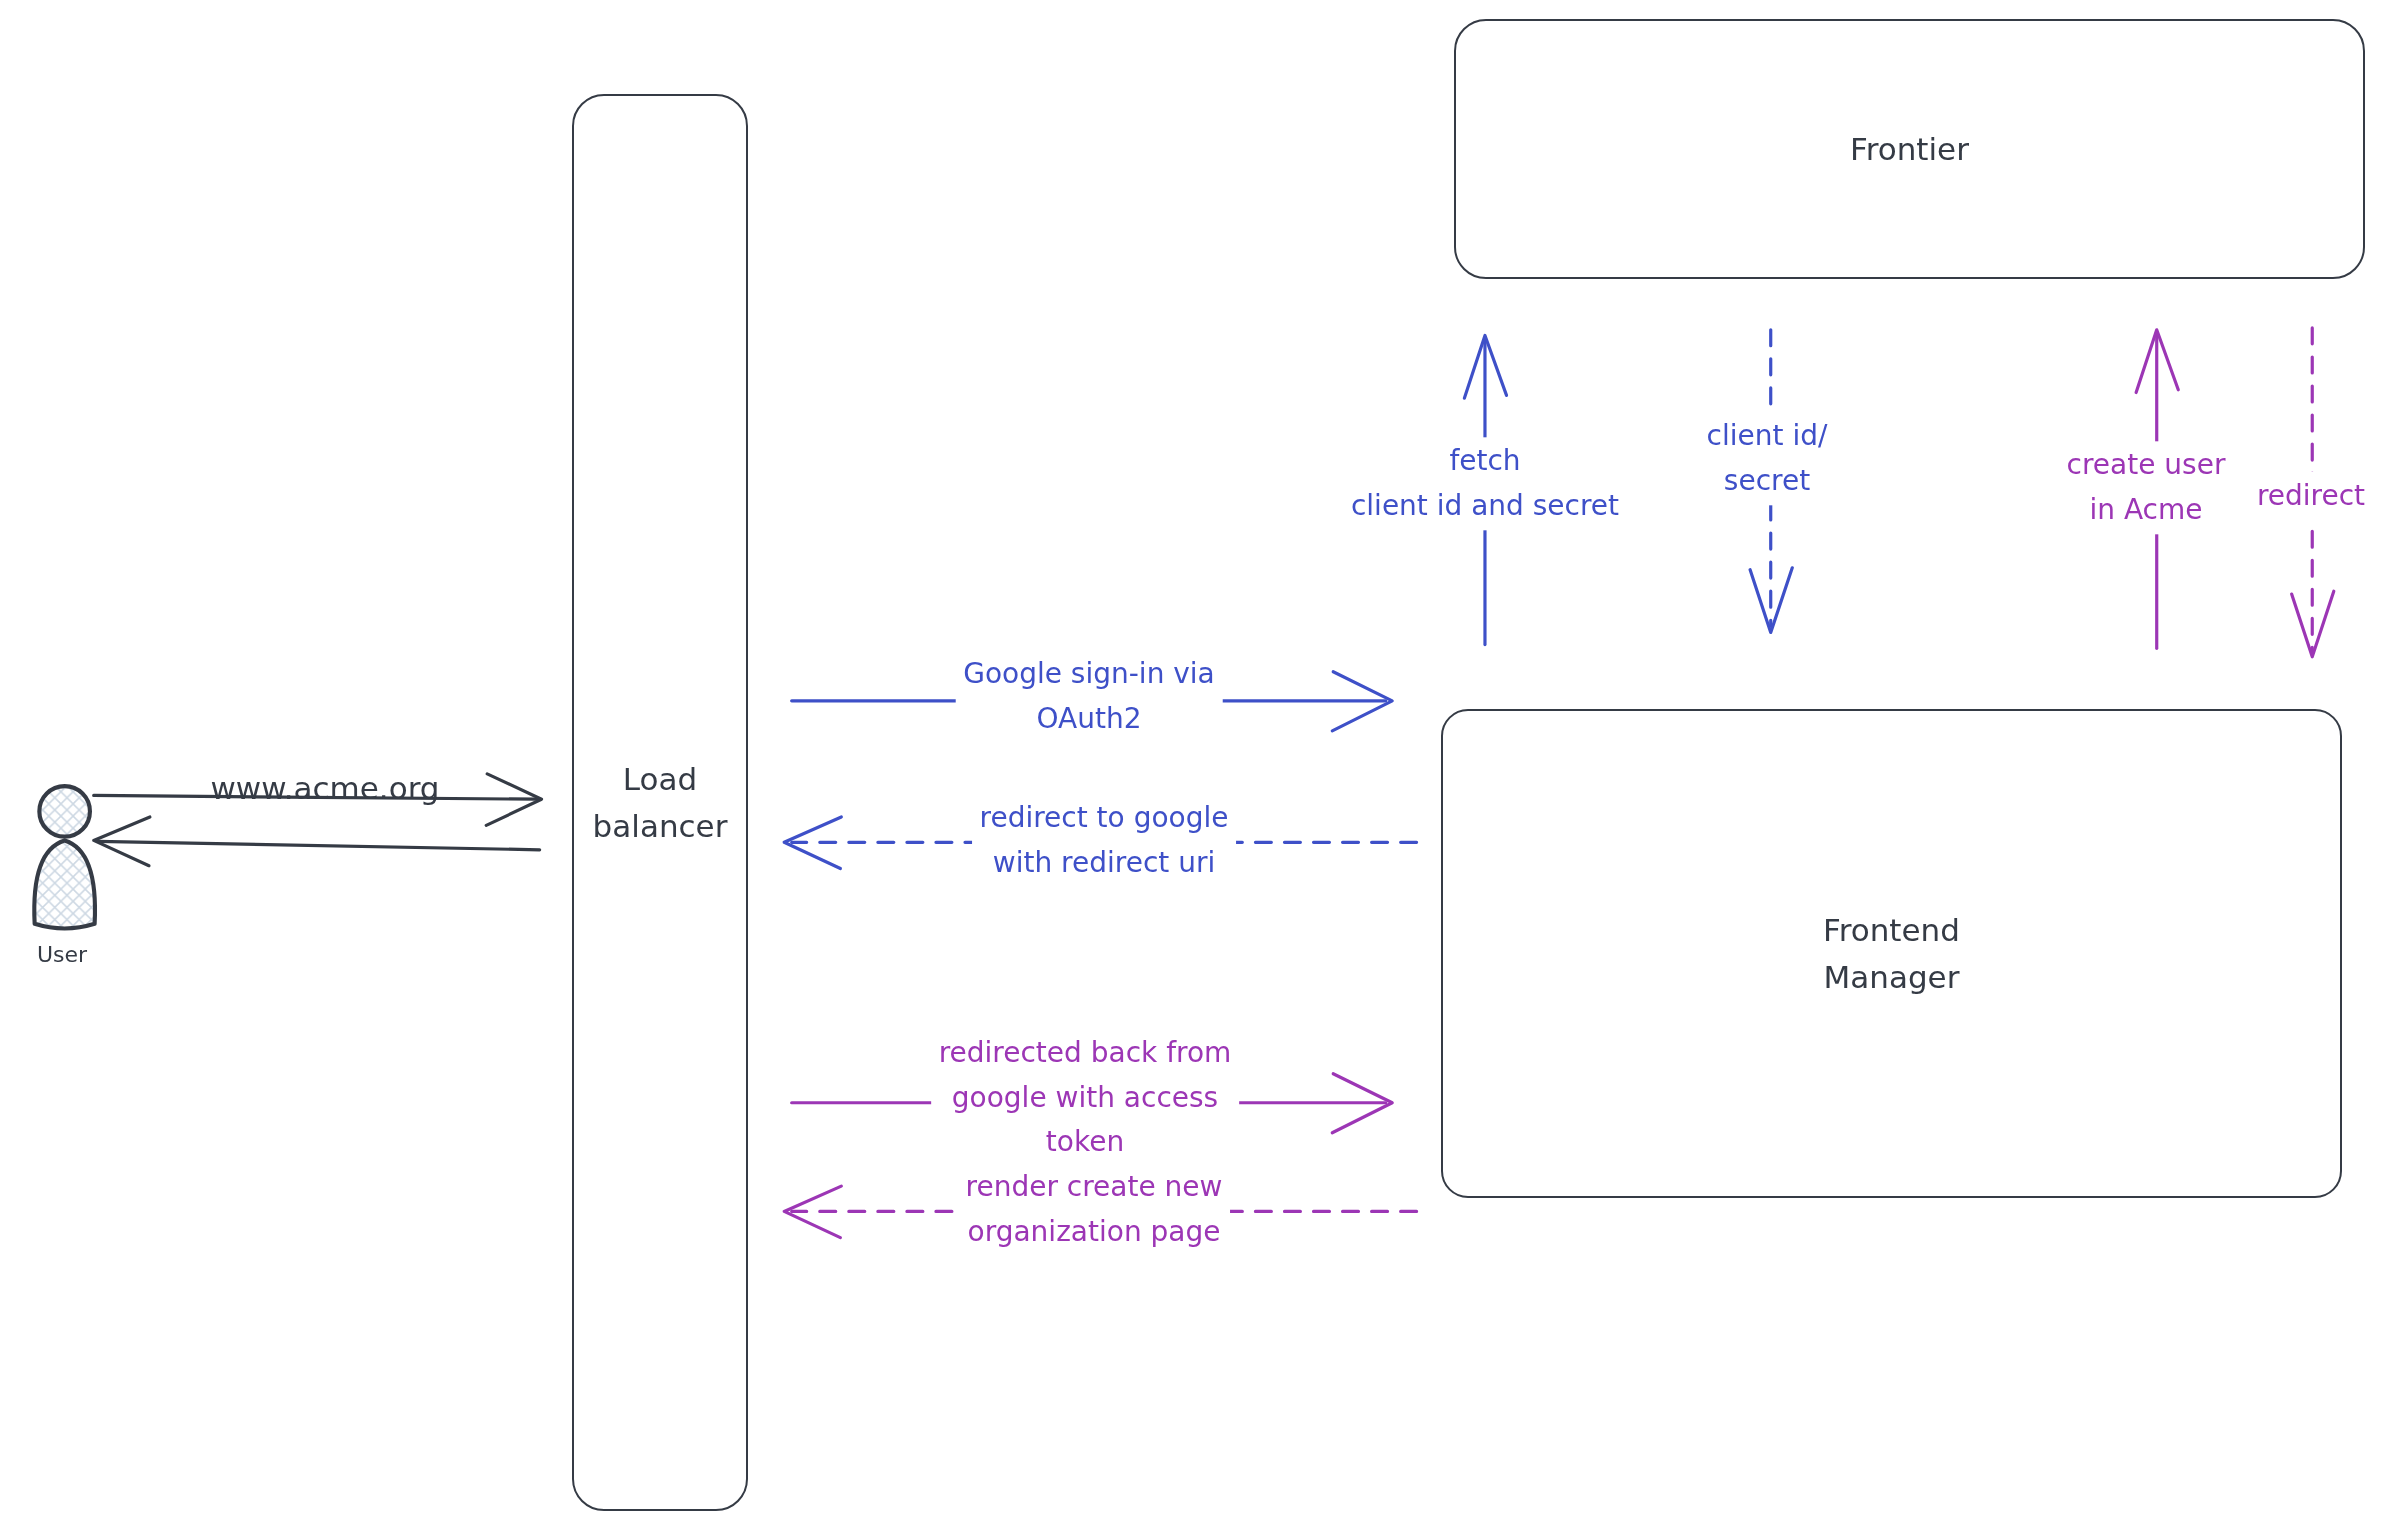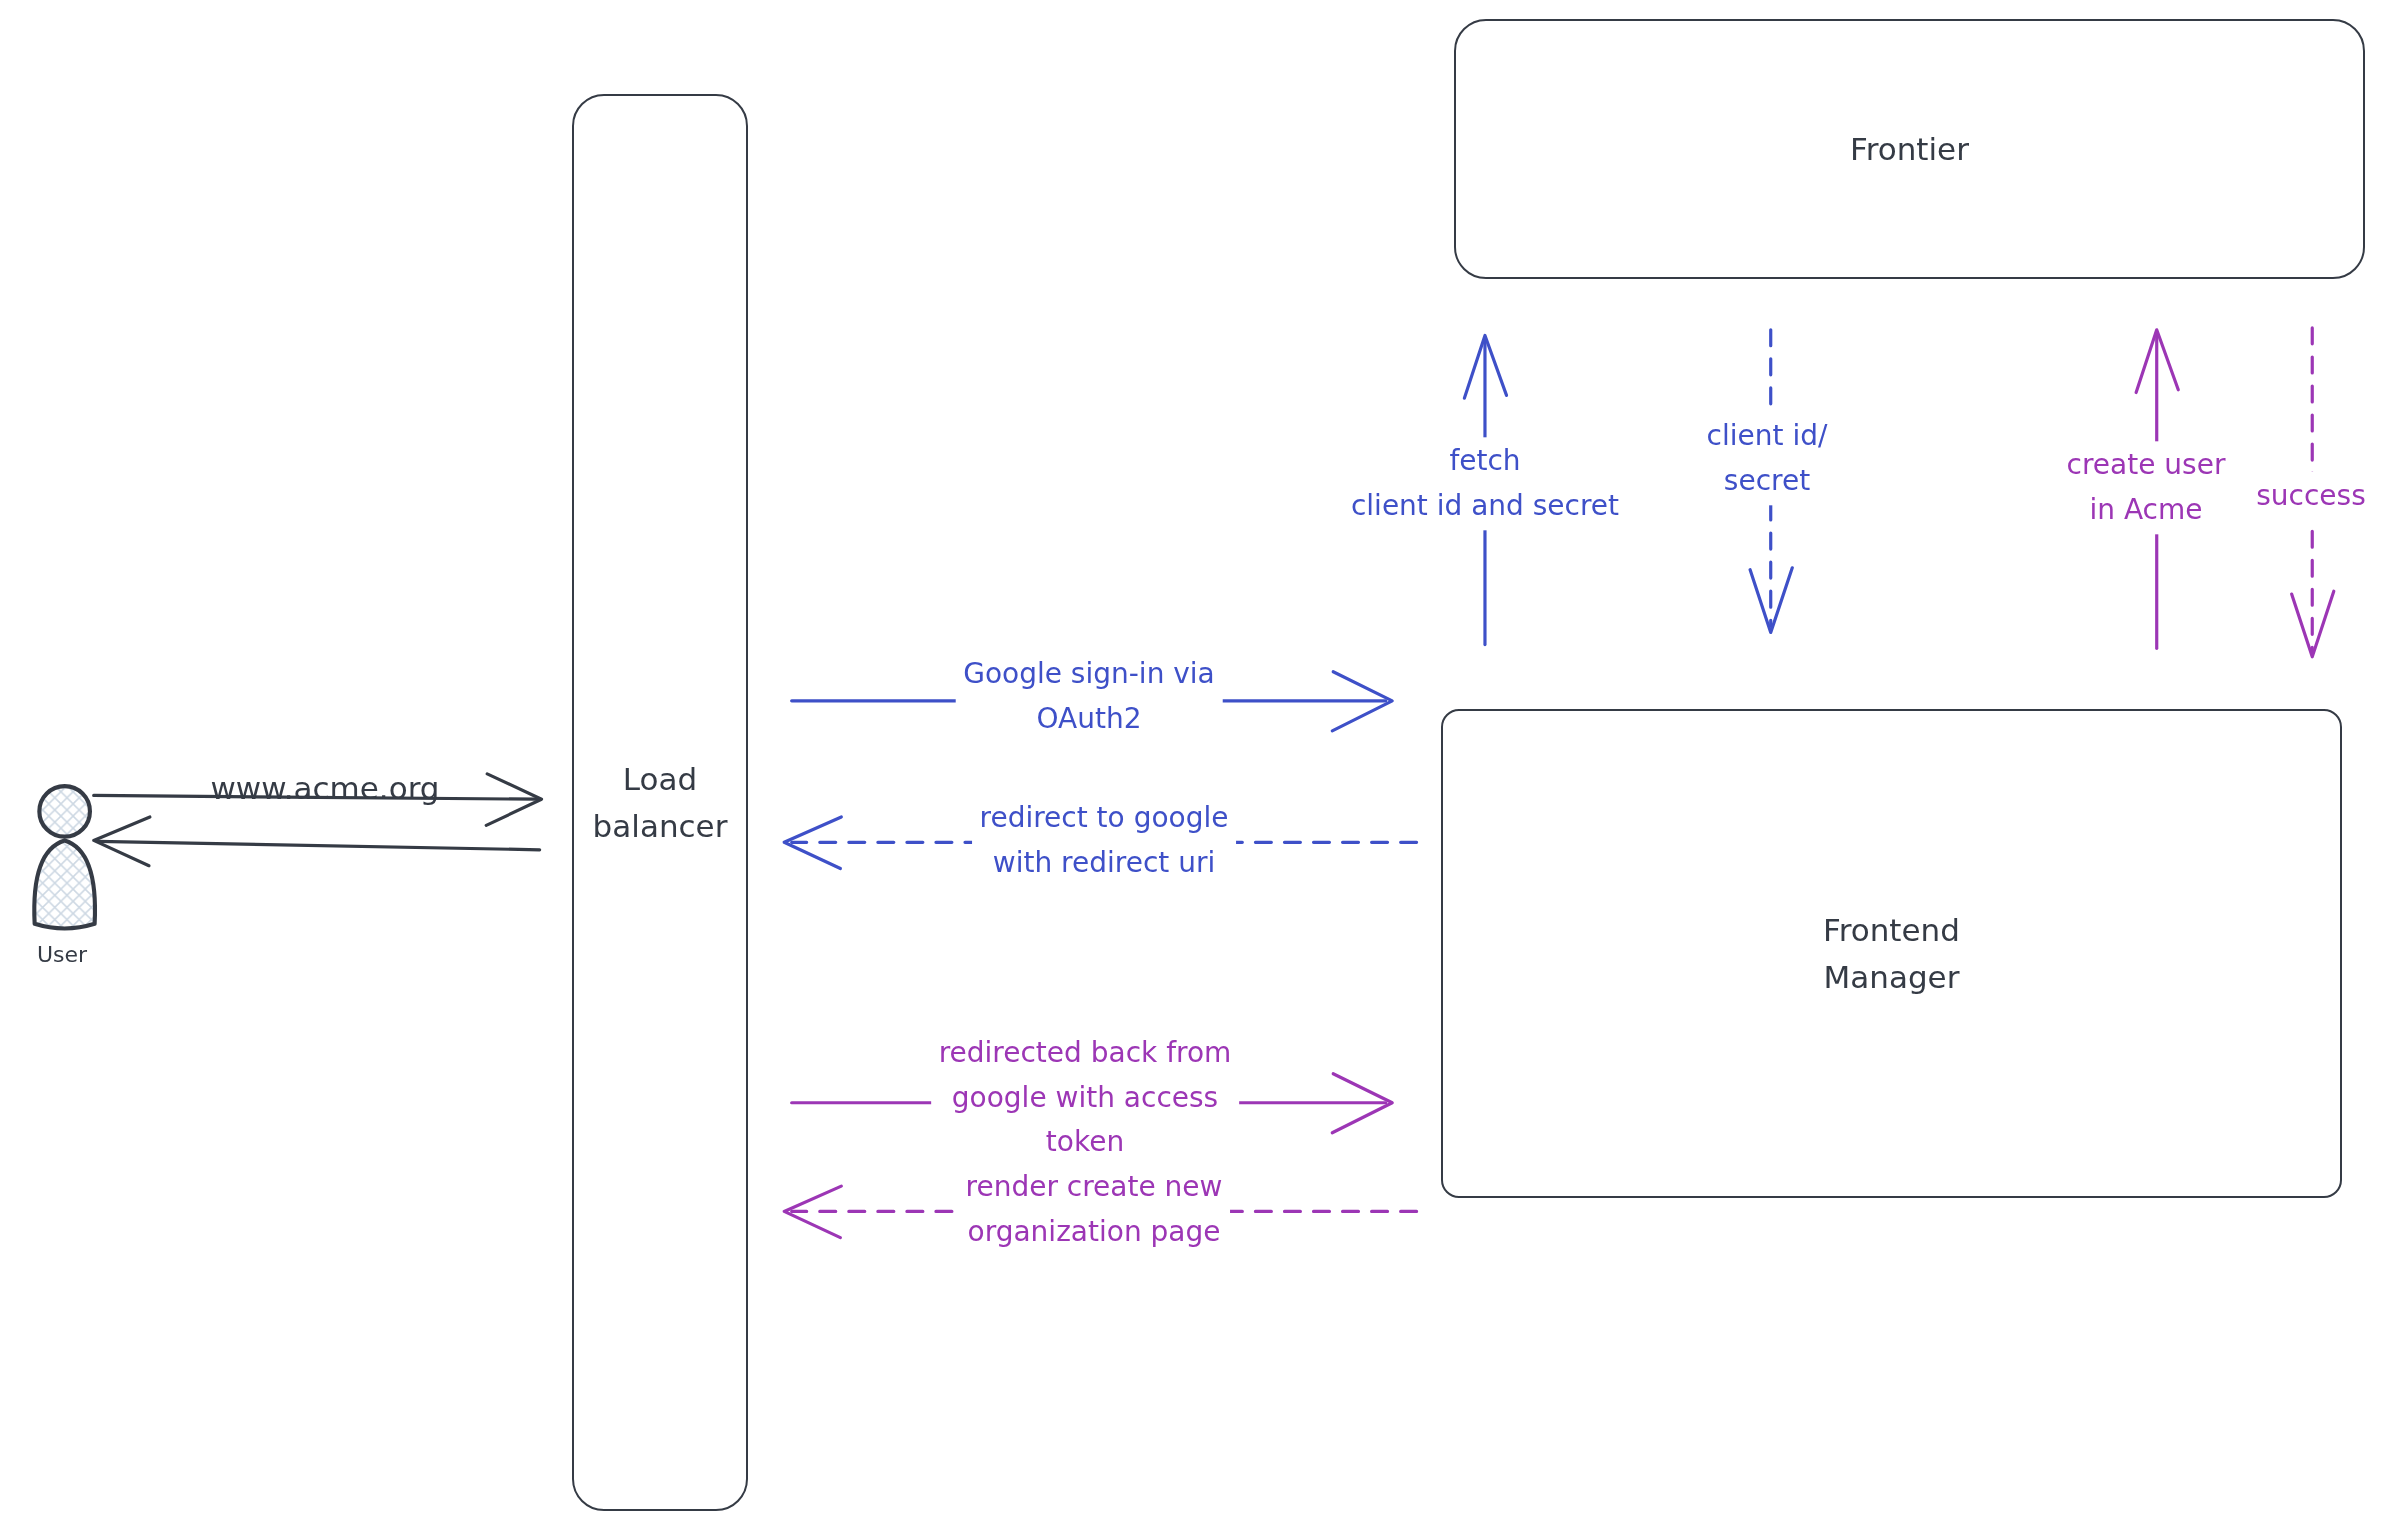--- a/index.html
+++ b/index.html
@@ -131,21 +131,21 @@
 
   <div class="node" style="left:572px;top:94px;width:176px;height:1417px;border-radius:32px;">
     <div class="node-label">Load
 balancer</div>
   </div>
 
   <div class="node" style="left:1454px;top:19px;width:911px;height:260px;border-radius:32px;">
     <div class="node-label">Frontier</div>
   </div>
 
-  <div class="node" style="left:1441px;top:709px;width:901px;height:489px;border-radius:18px;">
+  <div class="node" style="left:1441px;top:709px;width:901px;height:489px;border-radius:27px;">
     <div class="node-label">Frontend
 Manager</div>
   </div>
 
   <div class="free-label" style="left:62px;top:954px;">User</div>
 
   <div class="edge-label ink-t" style="left:325px;top:789px;font-size:31px;">www.acme.org</div>
 
   <div class="edge-label blue-t" style="left:1089px;top:697px;">Google sign-in via
 OAuth2</div>
@@ -162,16 +162,16 @@
 
   <div class="edge-label blue-t" style="left:1485px;top:484px;">fetch
 client id and secret</div>
 
   <div class="edge-label blue-t" style="left:1767px;top:459px;">client id/
 secret</div>
 
   <div class="edge-label purple-t" style="left:2146px;top:488px;">create user
 in Acme</div>
 
-  <div class="edge-label purple-t" style="left:2311px;top:496px;">success</div>
+  <div class="edge-label purple-t" style="left:2311px;top:496px;">redirect</div>
 
 </div>
 
 
 </body></html>

